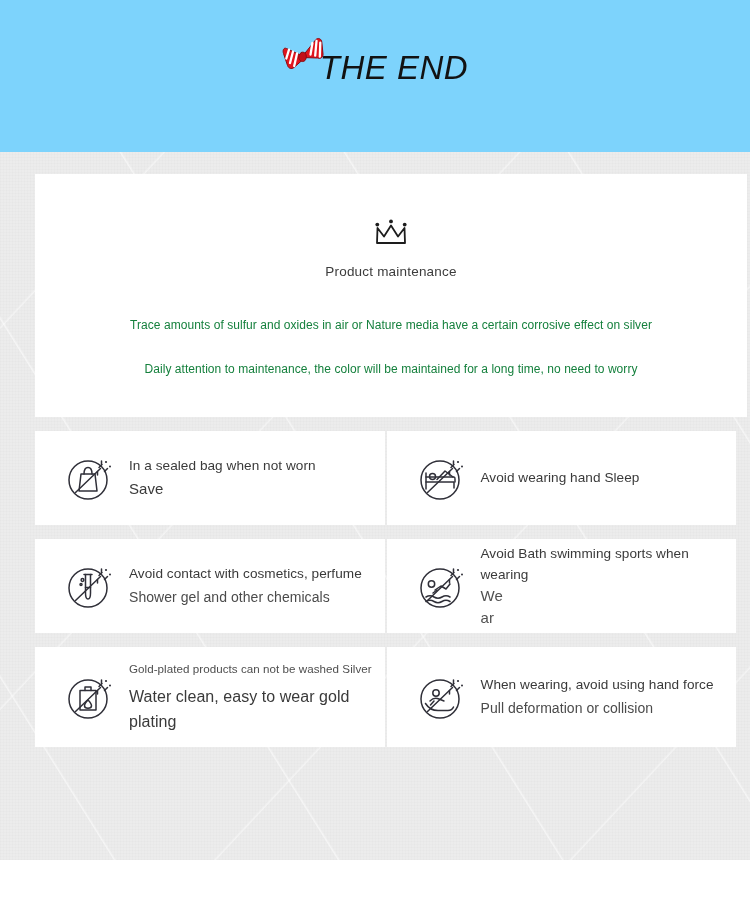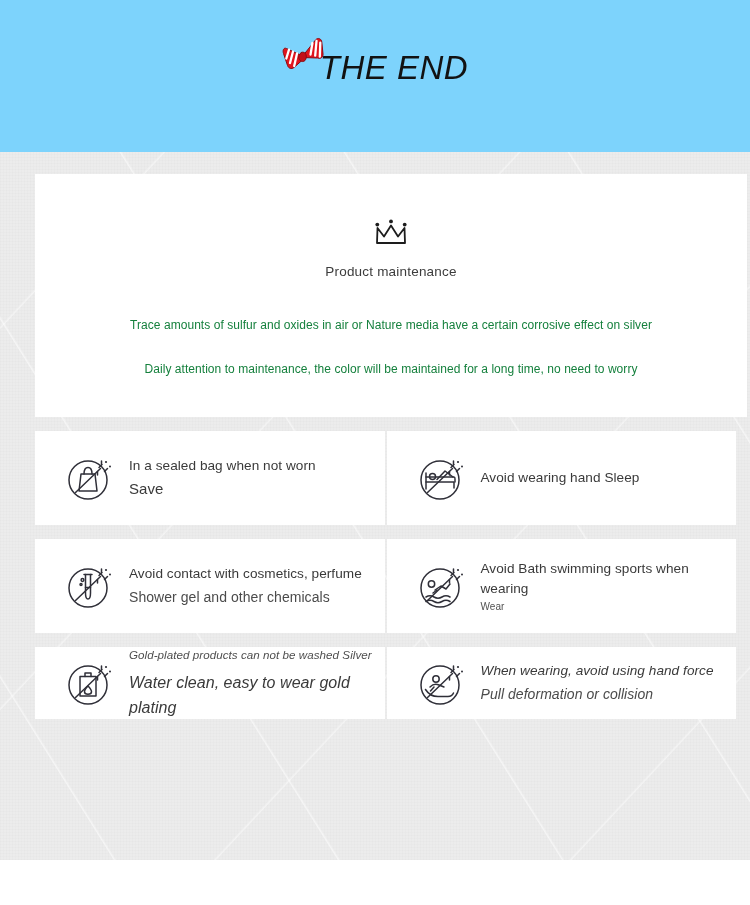--- a/index.html
+++ b/index.html
@@ -138,21 +138,21 @@
   .care-card {
     background: #ffffff;
     box-sizing: border-box;
     width: 349.5px;
     display: flex;
     align-items: center;
     padding: 0 0 0 28px;
   }
   .row1 .care-card { height: 94px; }
   .row2 .care-card { height: 94px; }
-  .row3 .care-card { height: 72px; font-style: italic; }
+  .row3 .care-card { height: 100px; }
 
   .card-icon {
     flex: 0 0 auto;
     width: 54px;
     height: 54px;
     margin-right: 12px;
   }
   .card-icon svg { display: block; width: 54px; height: 54px; }
   .card-text {
     flex: 1 1 auto;
@@ -173,21 +173,21 @@
     letter-spacing: 0.05px;
   }
   
   .care-card[data-variant="bigger-second"] .card-line-secondary {
     font-size: 15px;
     color: #3a3a3a;
     margin-top: 1px;
   }
   
   .care-card[data-variant="narrow-wrap"] .card-line-secondary {
-    font-size: 10px;
+    font-size: 15px;
     width: 30px;
     word-break: break-all;
     line-height: 1.45;
     margin-top: 0;
     color: #515151;
   }
   
   .care-card[data-variant="small-first"] .card-line-primary {
     font-size: 11.6px;
     color: #4e4e4e;

